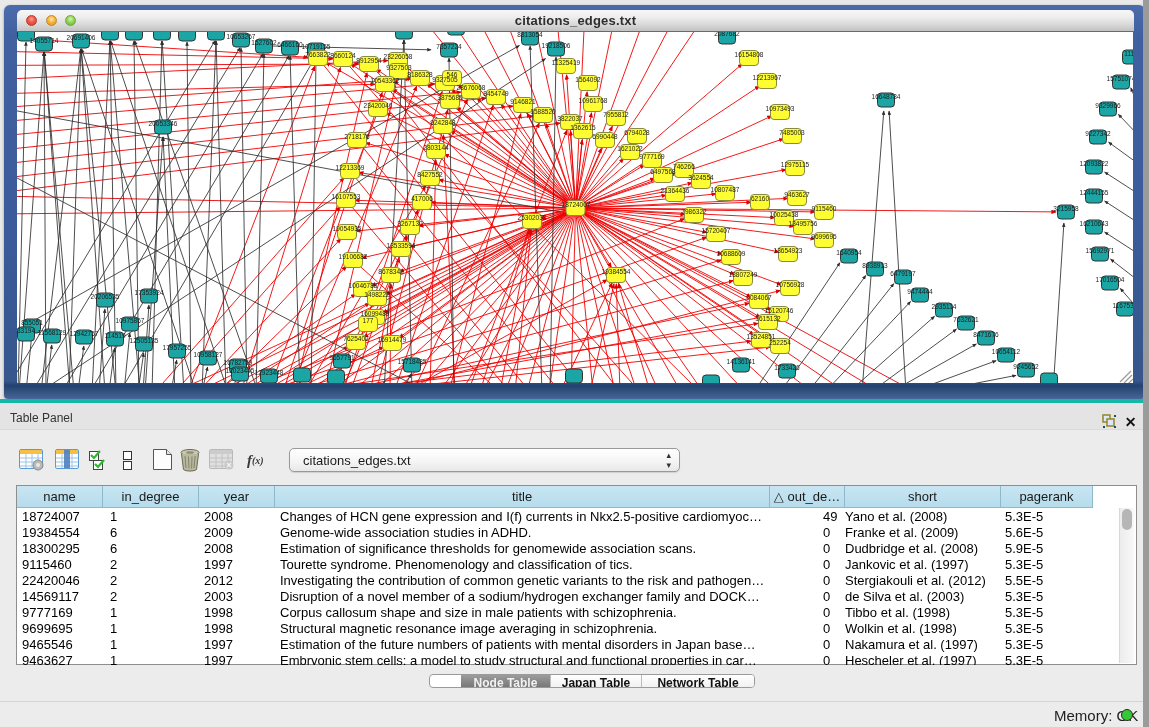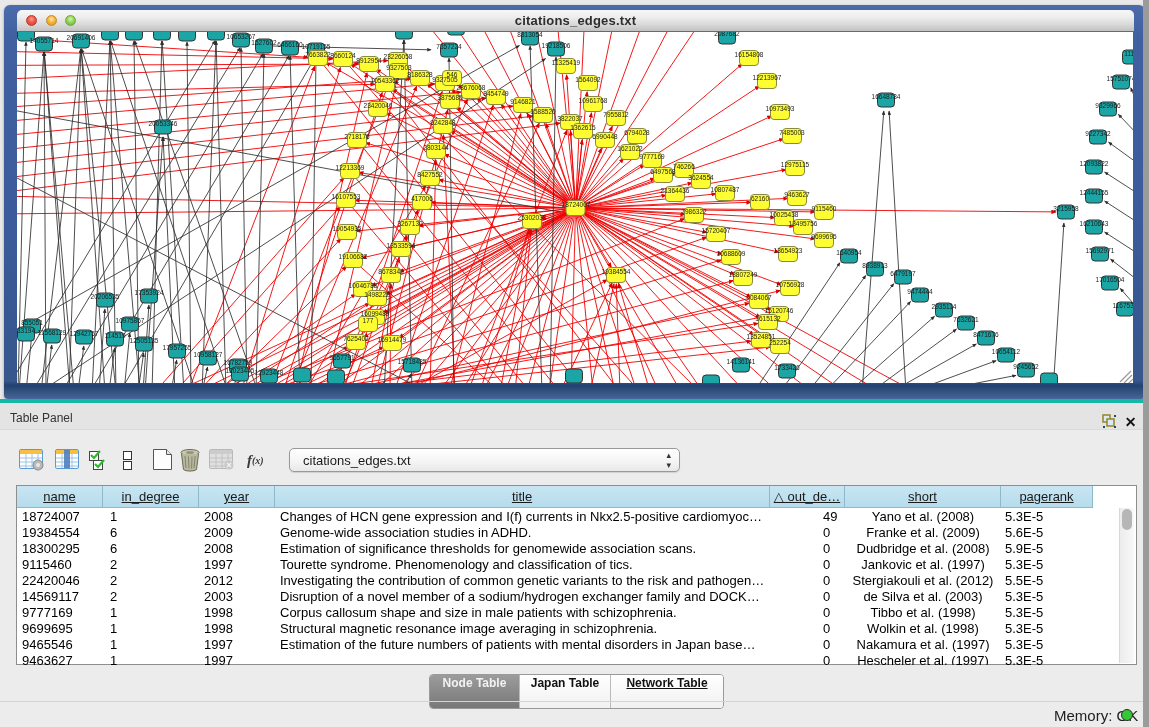--- a/index.html
+++ b/index.html
@@ -31,40 +31,40 @@
 #toolbar { position:absolute; left:0; top:31px; width:100%; height:44px; }
 #dropdown { position:absolute; left:289px; top:18px; width:391px; height:24px; border:1px solid #999;
   border-radius:5px; background:linear-gradient(180deg,#ffffff 0%,#f4f4f4 60%,#e8e8e8 100%);
   box-shadow:0 1px 1px rgba(0,0,0,0.12); }
 #dropdown .txt { position:absolute; left:13px; top:4px; font-size:13px; color:#1a1a1a; }
 #dropdown .step { position:absolute; right:8px; top:1px; font-size:9px; color:#333; line-height:10px; text-align:center; }
 
 #tbl { position:absolute; left:16px; top:485px; width:1121px; height:180px;
   background:#fff; border:1px solid #8e8e8e; }
 #thead { position:absolute; left:0; top:0; height:22px; width:1076px; display:flex;
-  font-size:13px; color:#1a1a1a;text-decoration:underline; }
+  font-size:13px; color:#1a1a1a; }
 #thead .h { background:linear-gradient(180deg,#c9e5f2 0%,#b5dcec 100%);
   border-right:1px solid #8fb8ca; border-bottom:1px solid #8fb8ca; text-align:center; line-height:21px; }
 .tr { position:relative; height:16px; font-size:13px; color:#000; white-space:nowrap; }
 .tr > div { position:absolute; top:0; height:16px; line-height:15px; overflow:hidden; }
 .c0 { left:5px;   width:80px; }
 .c1 { left:93px;  width:60px; }
 .c2 { left:187px; width:60px; }
 .c3 { left:263px; width:490px; }
 .c4 { left:758px; width:70px;margin-left:48px; }
-.c5 { left:828px; width:156px; text-align:center; }
+.c5 { left:828px; width:156px; }
 .c6 { left:988px; width:90px; }
 #rowsbox { position:absolute; left:0; top:23px; width:1076px; height:156px; overflow:hidden; }
 #vscroll { position:absolute; right:2px; top:22px; bottom:1px; width:15px;
   background:linear-gradient(90deg,#ececec,#f8f8f8); border-left:1px solid #d8d8d8; }
 #vthumb { position:absolute; left:2px; top:1px; width:10px; height:21px; border-radius:5px; background:#b6b6b6; }
 
-#tabs { position:absolute; left:429px; top:674px; height:35px; display:flex;
+#tabs { position:absolute; left:429px; top:674px; height:14px; display:flex;
   border:1px solid #9a9a9a; border-radius:4px; overflow:hidden; background:#fff;
-  font-size:12px; font-weight:700; }
+  font-size:12px; font-weight:700;padding-left:31px; }
 #tabs .seg { height:100%; line-height:17px; text-align:center; }
 #seg1 { width:89px; background:linear-gradient(180deg,#9c9c9c,#787878); color:#f2f2f2; }
 #seg2 { width:91px; background:linear-gradient(180deg,#ffffff,#f1f1f1); color:#111; border-left:1px solid #bbb; }
 #seg3 { width:113px; background:linear-gradient(180deg,#ffffff,#f1f1f1); color:#111; border-left:1px solid #bbb;text-decoration:underline; }
 #statusline { position:absolute; left:0; top:701px; width:1143px; height:1px; background:#d4d4d4; }
 #memory { position:absolute; left:1054px; top:707px; font-size:15px; color:#222; }
 #memdot { position:absolute; left:1121px; top:709px; width:12px; height:12px; border-radius:50%;
   background:#35c835; border:1.5px solid #2a2a2a; }
 .icon { position:absolute; top:18px; }
 </style></head>
@@ -797,20 +797,21 @@
           <div class="c2">1997</div>
           <div class="c3">Estimation of the future numbers of patients with mental disorders in Japan base…</div>
           <div class="c4">0</div>
           <div class="c5">Nakamura et al. (1997)</div>
           <div class="c6">5.3E-5</div>
         </div>
 <div class="tr">
           <div class="c0">9463627</div>
           <div class="c1">1</div>
           <div class="c2">1997</div>
+          <div class="c3">Embryonic stem cells: a model to study structural and functional properties in car…</div>
           <div class="c4">0</div>
           <div class="c5">Hescheler et al. (1997)</div>
           <div class="c6">5.3E-5</div>
         </div>
     </div>
     <div id="vscroll">
         <div id="vthumb"></div>
       </div>
   </div>
 </div>

